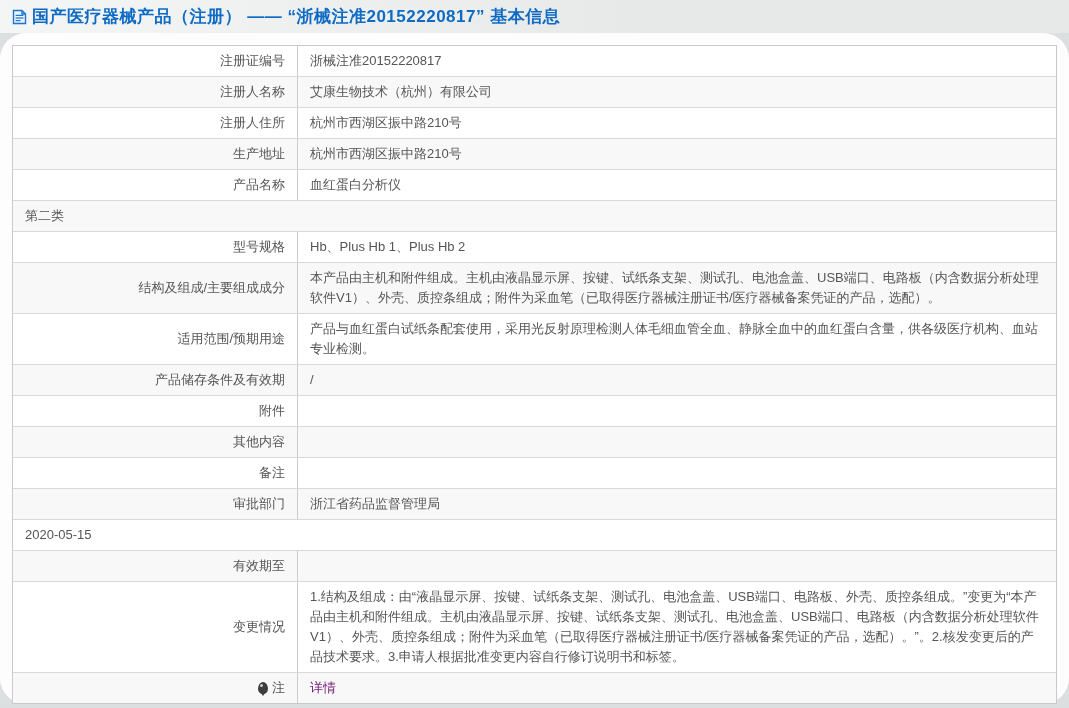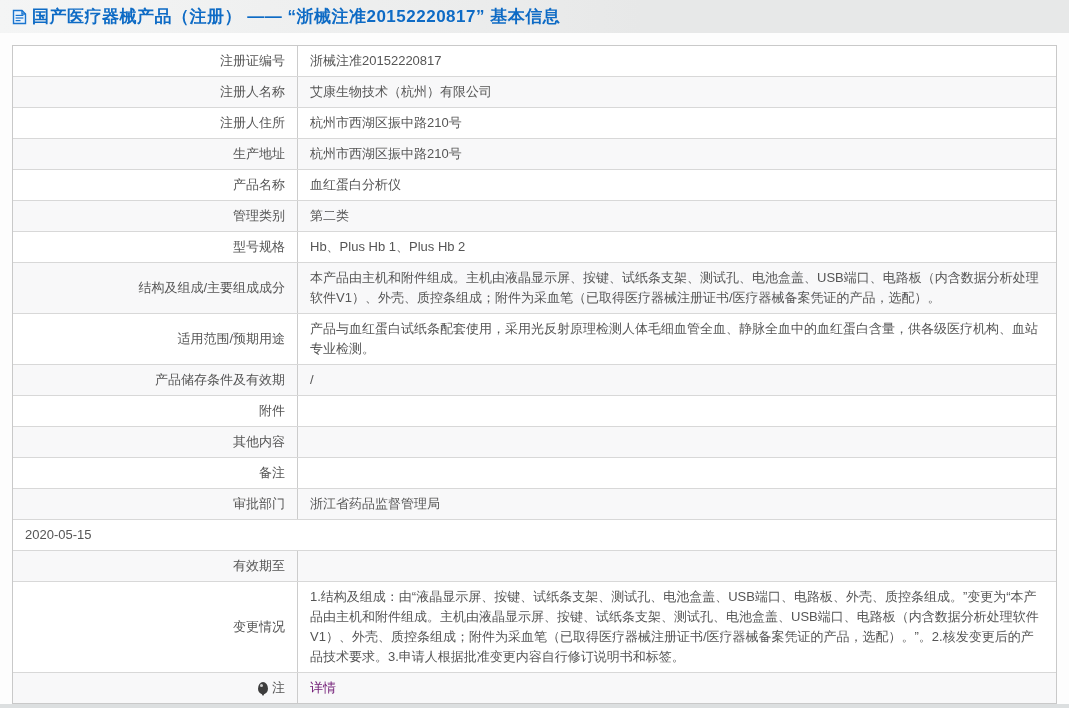--- a/index.html
+++ b/index.html
@@ -21,20 +21,21 @@
   .page-title {
     font-size:17px;
     font-weight:bold;
     color:#0e6bc5;
     letter-spacing:0.5px;
     white-space:nowrap;
   }
   .content {
     background:#fdfdfd;
     padding:12px 12px 0 12px;
+    border-radius:26px;
   }
   .info-table {
     border:1px solid #c9c9c9;
     background:#fff;
     width:1045px;
   }
   .row { display:flex; align-items:stretch; }
   .row + .row { border-top:1px solid #d8d8d8; }
   .row:nth-child(even) { background:#f8f8f9; }
   .cell-label {
@@ -140,23 +141,20 @@
     </div>
     <div class="row">
       <div class="cell-label">
           <span>产品名称</span>
         </div>
       <div class="cell-value">
           <span>血红蛋白分析仪</span>
         </div>
     </div>
     <div class="row">
-      <div class="cell-label">
-          <span>管理类别</span>
-        </div>
       <div class="cell-value">
           <span>第二类</span>
         </div>
     </div>
     <div class="row">
       <div class="cell-label">
           <span>型号规格</span>
         </div>
       <div class="cell-value">
           <span>Hb、Plus Hb 1、Plus Hb 2</span>

